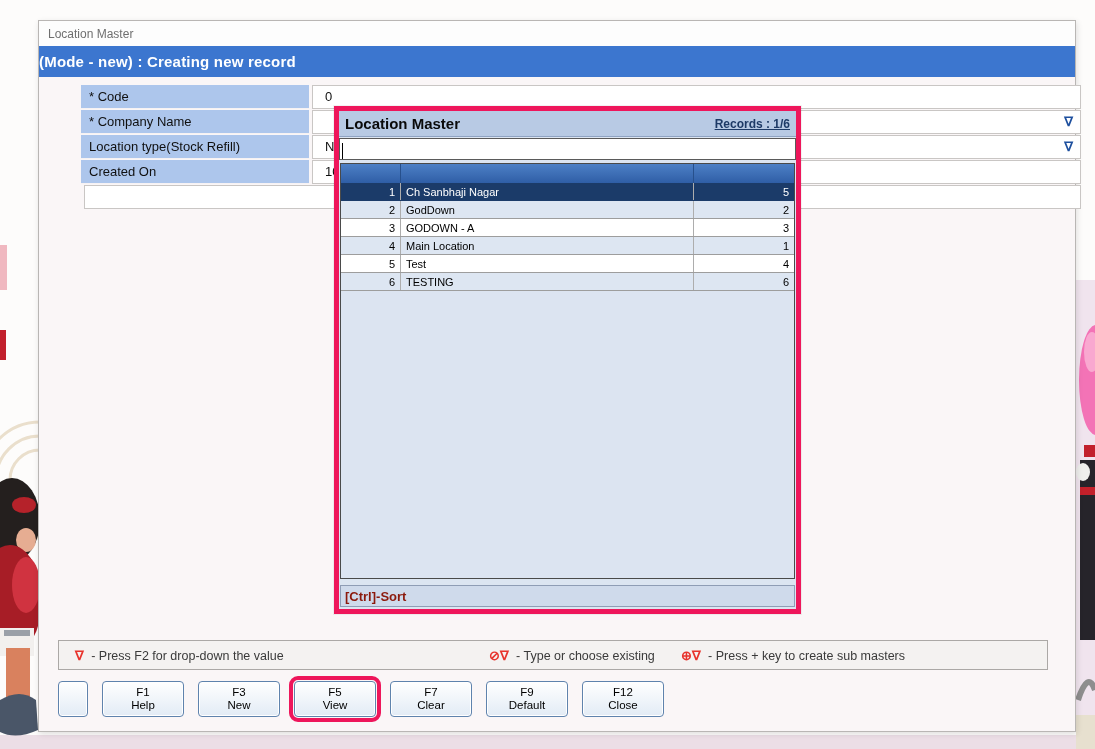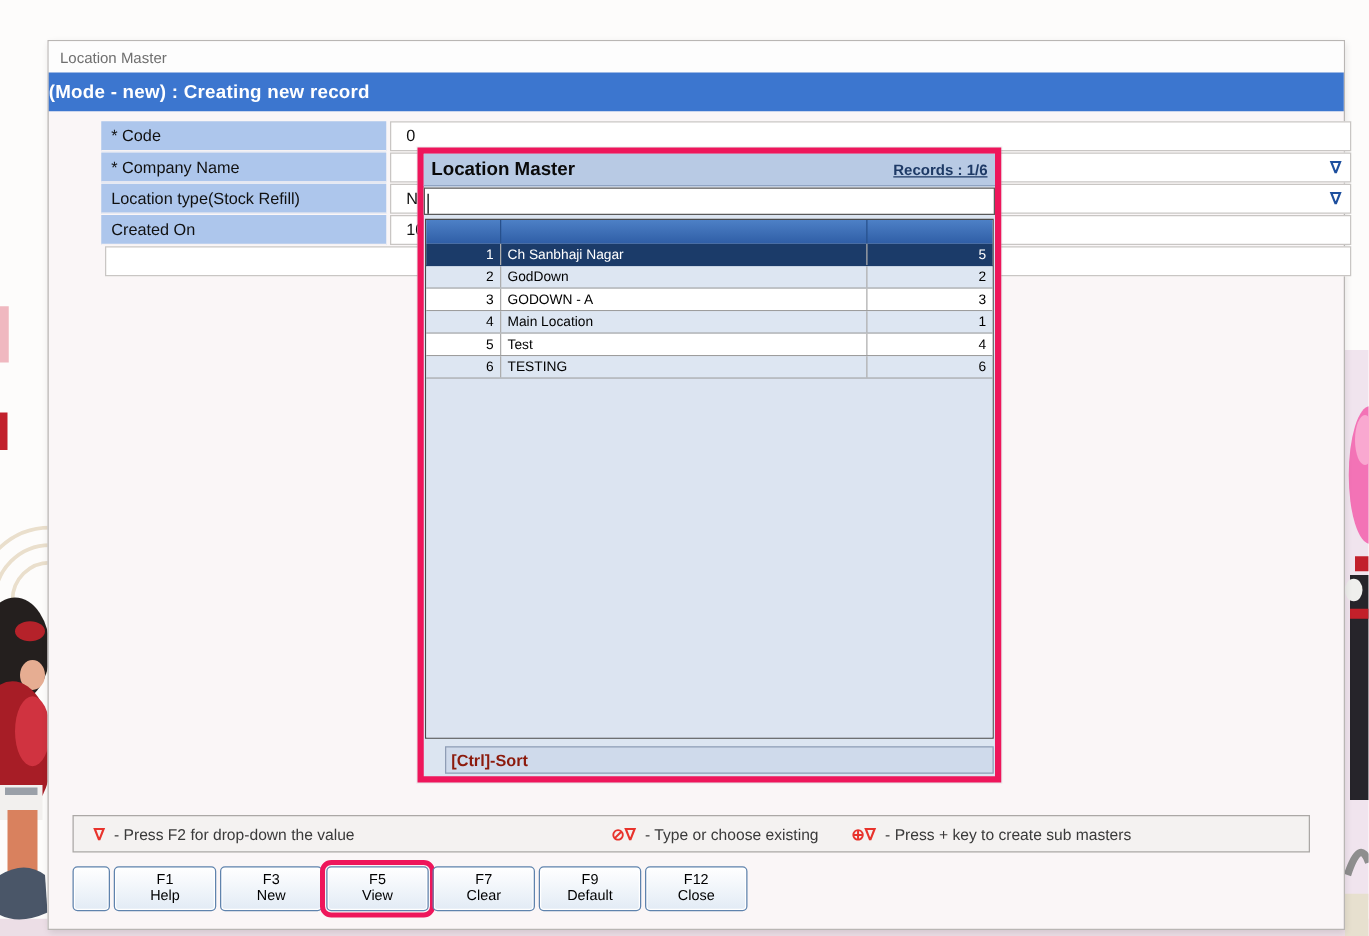--- a/index.html
+++ b/index.html
@@ -1,21 +1,21 @@
 <!DOCTYPE html>
 <html><head>
 <meta charset="utf-8">
 <style>
   html,body{margin:0;padding:0;}
   body{font-family:"Liberation Sans",sans-serif;background:#ffffff;}
   #stage{position:relative;width:1095px;height:749px;overflow:hidden;background:#fdfcfb;}
   #bg-art{position:absolute;left:0;top:0;width:1095px;height:749px;}
 
   
-  .app-window{position:absolute;left:38px;top:32px;width:1038px;height:712px;
+  .app-window{position:absolute;left:38px;top:20px;width:1038px;height:712px;
     background:#faf6f7;border:1px solid #b9b6b4;box-sizing:border-box;
     box-shadow:1px 2px 6px rgba(0,0,0,.12);}
   .title-bar{height:25px;background:#fdfdfd;color:#6f6f6f;font-size:12px;
     padding:6px 0 0 9px;box-sizing:border-box;}
   .mode-bar{height:31px;background:#3c76cf;color:#ffffff;font-weight:bold;
     font-size:15px;line-height:31px;letter-spacing:.2px;}
 
   
   .form-area{position:absolute;left:19px;top:64px;width:1000px;margin-left:23px;}
   .form-row{display:flex;height:24px;margin-bottom:1px;}
@@ -50,33 +50,33 @@
     border-bottom:1px solid #9d9d9d;flex:0 0 auto;box-sizing:border-box;}
   .t-row.alt{background:#dde6f2;}
   .t-row.selected{background:#1b3b69;color:#ffffff;border-bottom-color:#1b3b69;}
   .c-sno{width:60px;text-align:right;padding:3px 5px 0 0;border-right:1px solid #adadad;box-sizing:border-box;}
   .c-desc{flex:1;padding:3px 0 0 5px;border-right:1px solid #adadad;box-sizing:border-box;
     white-space:nowrap;overflow:hidden;}
   .c-code{width:100px;text-align:right;padding:3px 5px 0 0;box-sizing:border-box;}
   .t-filler{flex:1;background:#dce4f1;}
   .popup-footer{position:absolute;left:1px;right:1px;bottom:2px;height:22px;
     background:#cfdaeb;border:1px solid #8f9db5;box-sizing:border-box;
-    font-weight:bold;font-size:13px;color:#8c1a0c;padding:3px 0 0 4px;margin-left:16px;}
+    font-weight:bold;font-size:13px;color:#8c1a0c;padding:3px 0 0 4px;}
 
   
   .legend-bar{position:absolute;left:19px;top:619px;width:990px;height:30px;
     background:#f4f2f1;border:1px solid #aba8a6;box-sizing:border-box;}
   .legend-item{position:absolute;top:7px;font-size:12.5px;color:#3a3a3a;white-space:nowrap;}
   .legend-item:nth-child(1){left:16px;}
   .legend-item:nth-child(2){left:430px;}
   .legend-item:nth-child(3){left:622px;}
   .legend-sym{color:#e8332c;font-size:13px;font-weight:bold;margin-right:4px;}
 
   
-  .toolbar{position:absolute;left:19px;top:660px;display:flex;gap:3px;text-align:center;}
+  .toolbar{position:absolute;left:19px;top:660px;display:flex;gap:14px;text-align:center;}
   .fbtn{width:82px;height:36px;background:linear-gradient(#ffffff,#e2ebf5);
     border:1px solid #5f83ad;border-radius:4px;box-shadow:inset 0 0 0 1px #ffffff;
     display:flex;flex-direction:column;justify-content:center;align-items:center;
     font-size:11.5px;color:#000;line-height:13px;box-sizing:border-box;cursor:pointer;}
   .fbtn:nth-child(1){width:30px;}
   .fbtn.highlighted{outline:4px solid #ee165b;outline-offset:1px;}
 </style>
 </head>
 <body>
 

